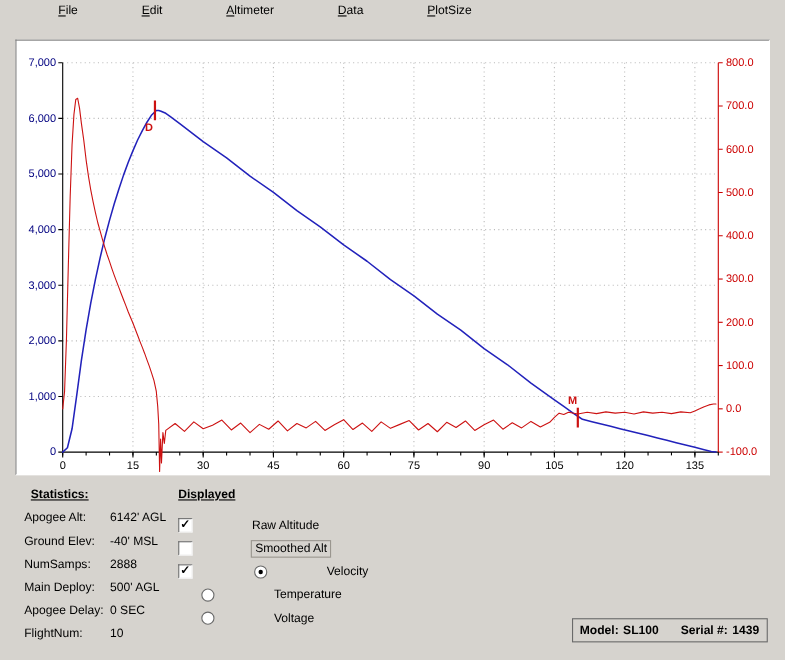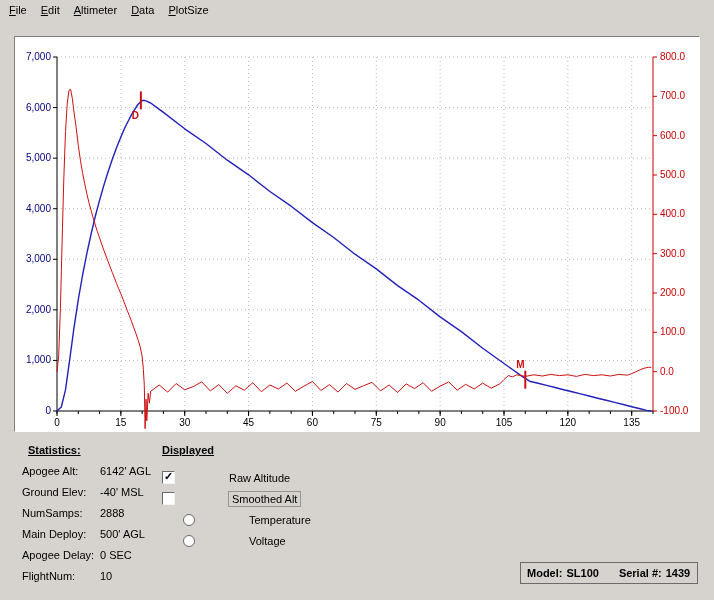--- a/index.html
+++ b/index.html
@@ -1,20 +1,20 @@
 <!DOCTYPE html>
 <html><head>
 <meta charset="utf-8">
 <style>
   html,body{margin:0;padding:0;}
   body{font-family:"Liberation Sans",sans-serif;}
   #app{position:relative;width:714px;height:600px;background:#d6d3ce;font-size:11px;color:#000;overflow:hidden;}
 
   .menubar{position:absolute;top:0;left:0;right:0;height:19px;display:flex;align-items:center;padding-left:2px;}
-  .menu-item{padding:3px 7px;cursor:default;}
+  .menu-item{padding:3px 7px;cursor:default;margin-left:44px;}
   .menu-item::first-letter{text-decoration:underline;}
 
   .chart-panel{position:absolute;left:14px;top:36px;width:684px;height:394px;background:#ffffff;
     border-top:1px solid #808080;border-left:1px solid #808080;border-bottom:1px solid #ffffff;border-right:1px solid #ffffff;}
   svg{display:block;font-family:"Liberation Sans",sans-serif;}
 
   .stats{position:absolute;left:20px;top:444px;width:135px;}
   .stats-heading{font-weight:bold;text-decoration:underline;padding-left:8px;margin-bottom:9px;}
   .stat-row{margin:0 0 9px 2px;white-space:nowrap;line-height:12px;}
   .stat-label{display:inline-block;min-width:78px;}
@@ -201,20 +201,25 @@
     <div class="disp-row">
       <span class="checkbox checked"></span>
       <span class="disp-label">Raw Altitude</span>
     </div>
 
     <div class="disp-row">
       <span class="checkbox"></span>
       <span class="boxed-label">Smoothed Alt</span>
     </div>
 
+    <div class="disp-row">
+      <span class="checkbox checked"></span>
+      <span class="radio selected"></span>
+      <span class="disp-label">Velocity</span>
+    </div>
 
     <div class="disp-row indent">
       <span class="radio first"></span>
       <span class="disp-label">Temperature</span>
     </div>
 
     <div class="disp-row indent">
       <span class="radio first"></span>
       <span class="disp-label">Voltage</span>
     </div>

